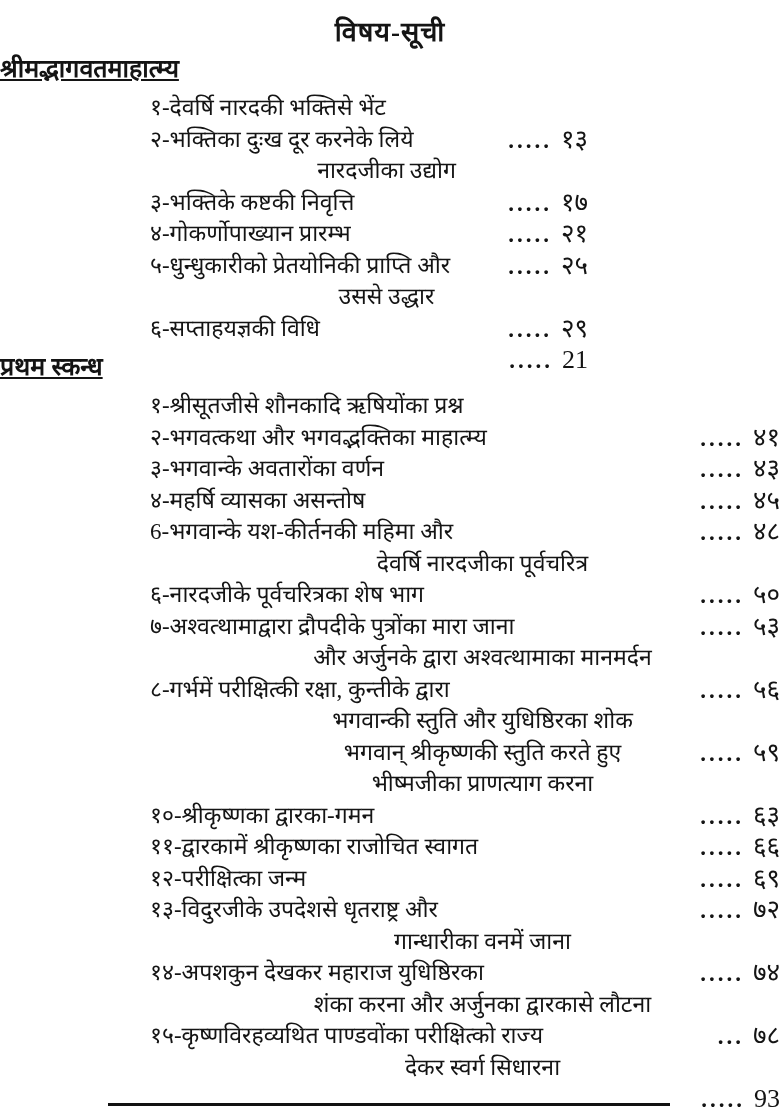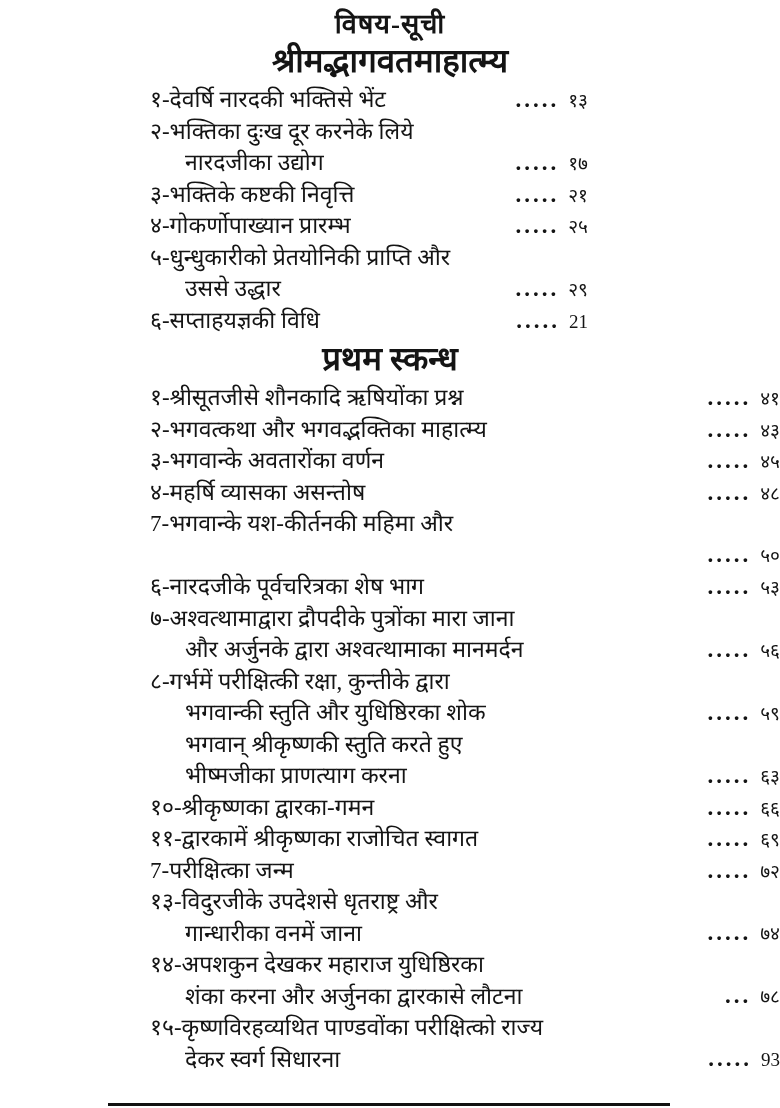--- a/index.html
+++ b/index.html
@@ -12,71 +12,73 @@
     height: 1108px;
     overflow: hidden;
     position: relative;
     font-family: "Liberation Serif", "DejaVu Serif", serif;
     color: #141414;
   }
   .page {
     position: relative;
     width: 780px;
     height: 876px;
-    padding-top: 6px;
+    padding-top: 14px;
     box-sizing: border-box;
   }
   .page-title {
     text-align: center;
     font-size: 27px;
     font-weight: bold;
     line-height: 36px;
     letter-spacing: 1px;
   }
   .section { display: block; }
   .section-heading {
-    text-align: center;
-    font-size: 33px;
+    text-align: left;
+    font-size: 25px;
     font-weight: bold;
     line-height: 30px;
     padding: 4px 0 8px 0;
+    text-decoration: underline;
   }
   .sec-b .section-heading {
     padding: 8px 0 8px 0;
   }
   .entries {
     margin-left: 150px;
   }
   .sec-a .entries { margin-right: 192px; }
   .sec-b .entries { }
   .entry { margin: 0; }
   .line {
     display: flex;
     align-items: baseline;
     height: 31.5px;
     line-height: 31.5px;
     font-size: 23px;
     white-space: nowrap;
+    flex-direction: column;
   }
   .line .txt { flex: 0 0 auto; }
   .line.cont { padding-left: 35px; align-items: center; }
   .leader {
     margin-left: auto;
     padding-left: 12px;
     display: inline-flex;
     align-items: baseline;
     white-space: nowrap;
   }
   .dots {
     letter-spacing: 3px;
     font-weight: bold;
     margin-right: 9px;
   }
   .pgnum {
-    font-size: 19px;
+    font-size: 26px;
   }
   .bottom-rule {
     position: absolute;
     left: 108px;
     top: 1103px;
     width: 562px;
     height: 3px;
     background: #111111;
   }
 </style>
@@ -186,23 +188,24 @@
             <div class="line">
               <span class="txt">४-महर्षि व्यासका असन्तोष</span>
               <span class="leader">
                 <span class="dots">.....</span>
                 <span class="pgnum">४८</span>
               </span>
             </div>
           </div>
           <div class="entry">
             <div class="line">
-              <span class="txt">7-भगवान्के यश-कीर्तनकी महिमा और</span>
-            </div>
-            <div class="line cont">
+              <span class="txt">6-भगवान्के यश-कीर्तनकी महिमा और</span>
+            </div>
+            <div class="line cont">
+              <span class="txt">देवर्षि नारदजीका पूर्वचरित्र</span>
               <span class="leader">
                 <span class="dots">.....</span>
                 <span class="pgnum">५०</span>
               </span>
             </div>
           </div>
           <div class="entry">
             <div class="line">
               <span class="txt">६-नारदजीके पूर्वचरित्रका शेष भाग</span>
               <span class="leader">
@@ -260,21 +263,21 @@
             <div class="line">
               <span class="txt">११-द्वारकामें श्रीकृष्णका राजोचित स्वागत</span>
               <span class="leader">
                 <span class="dots">.....</span>
                 <span class="pgnum">६९</span>
               </span>
             </div>
           </div>
           <div class="entry">
             <div class="line">
-              <span class="txt">7-परीक्षित्का जन्म</span>
+              <span class="txt">१२-परीक्षित्का जन्म</span>
               <span class="leader">
                 <span class="dots">.....</span>
                 <span class="pgnum">७२</span>
               </span>
             </div>
           </div>
           <div class="entry">
             <div class="line">
               <span class="txt">१३-विदुरजीके उपदेशसे धृतराष्ट्र और</span>
             </div>

